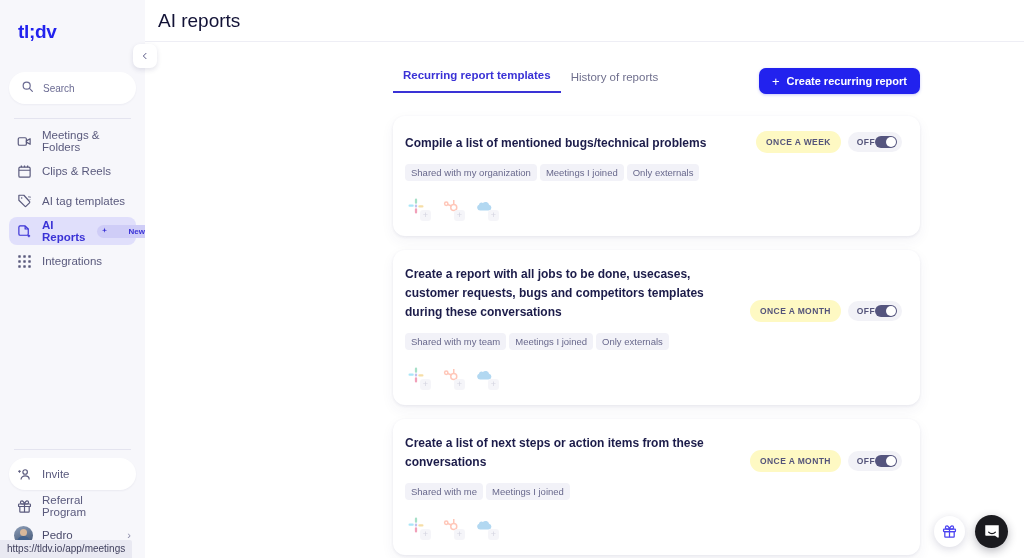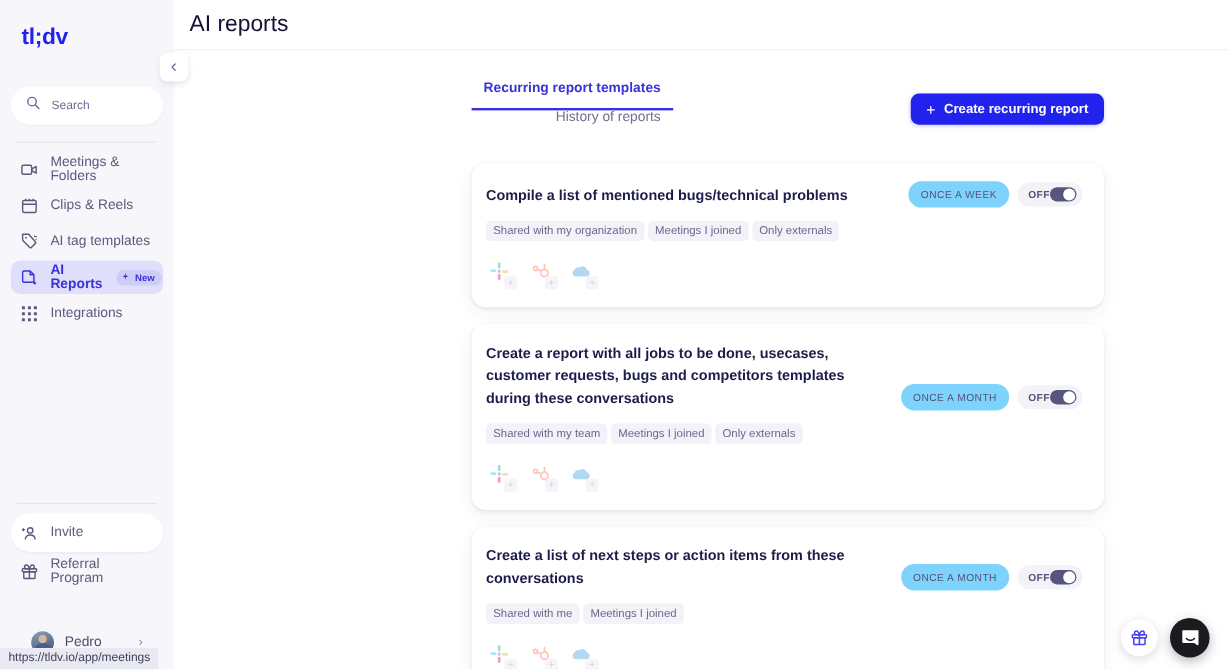--- a/index.html
+++ b/index.html
@@ -45,34 +45,34 @@
     padding: 0 8px;
     font-size: 11.5px; color: #5a5a7d;
     cursor: pointer;
   }
   .nav-item.active { background: #e0dffb; color: #3a32d6; font-weight: 600; }
   .nav-ico { width: 15px; height: 15px; flex: 0 0 15px; display: block; }
   .badge-new {
     background: #cfcdf7; color: #3a32d6;
     font-size: 8px; font-weight: bold;
     border-radius: 9px; padding: 2px 6px 2px 4px;
-    display: inline-flex; align-items: center; gap: 4px;
+    display: inline-flex; align-items: center; gap: 20px;
     margin-left: 2px; white-space: nowrap;
   }
 
   .sidebar-bottom { margin-top: auto; padding-bottom: 8px; }
   .invite-item {
     background: #ffffff; border-radius: 18px;
     box-shadow: 0 1px 2px rgba(40,40,90,0.06);
     height: 32px;
   }
   .user-row {
     display: flex; align-items: center; gap: 9px;
-    padding: 0 26px; height: 30px; cursor: pointer;
-    font-size: 11.5px; color: #4b4b6b; margin-top: 30px;
+    padding: 0 14px; height: 30px; cursor: pointer;
+    font-size: 11.5px; color: #4b4b6b;
   }
   .avatar {
     width: 19px; height: 19px; border-radius: 50%;
     background: linear-gradient(160deg,#8f9fb8 0%,#5c6f8c 60%,#3f5070 100%);
     flex: 0 0 19px; position: relative; overflow: hidden;
   }
   .avatar::after {
     content: ""; position: absolute; left: 3px; top: 10px;
     width: 13px; height: 12px; border-radius: 6px 6px 0 0;
     background: #41618c;
@@ -115,21 +115,21 @@
   .page-title { font-size: 19px; color: #121236; font-weight: 400; }
 
   .content { padding: 0 0 0 0; height: 516px; overflow: hidden; background:#fff; }
 
   .tabs-row {
     display: flex; align-items: center;
     padding: 26px 0 0 0;
     margin: 0 104px 0 248px;
     justify-content: space-between;
   }
-  .tabs { display: flex; align-items: flex-end; gap: 0; flex-direction: column; }
+  .tabs { display: flex; align-items: flex-end; gap: 0; }
   .tab {
     font-size: 11.5px; padding: 0 10px 10px 10px; cursor: pointer;
     color: #6f6f8d;
   }
   .tab.active { color: #3a32d6; font-weight: bold; border-bottom: 2px solid #3a32d6; }
   .btn-primary {
     background: #2222ee; color: #fff;
     font-size: 11px; font-weight: bold;
     border-radius: 7px; border: none;
     height: 26px; padding: 0 13px;
@@ -148,22 +148,22 @@
     position: relative;
   }
   .card-head { display: flex; align-items: flex-end; gap: 14px; }
   .card-title {
     font-size: 12px; font-weight: bold; color: #1c1c4a;
     line-height: 1.58; flex: 1 1 auto; padding-left: 0px;
     max-width: 500px;
   }
   .card-ctrls { display: flex; align-items: center; gap: 7px; margin-left: auto; flex: 0 0 auto; }
   .freq-pill {
-    background: #7dd3fc; color: #54547a;
-    font-size: 8.5px; font-weight: normal; letter-spacing: 0.4px;
+    background: #fef9c3; color: #54547a;
+    font-size: 8.5px; font-weight: bold; letter-spacing: 0.4px;
     border-radius: 13px; padding: 6px 10px;
     white-space: nowrap;
   }
   .toggle-pill {
     background: #f2f2f7; border-radius: 13px;
     display: flex; align-items: center; gap: 0;
     padding: 4px 5px 4px 9px; cursor: pointer;
   }
   .toggle-pill .off-lbl { font-size: 8.5px; font-weight: bold; color: #54547a; letter-spacing: 0.4px; }
   .switch {

